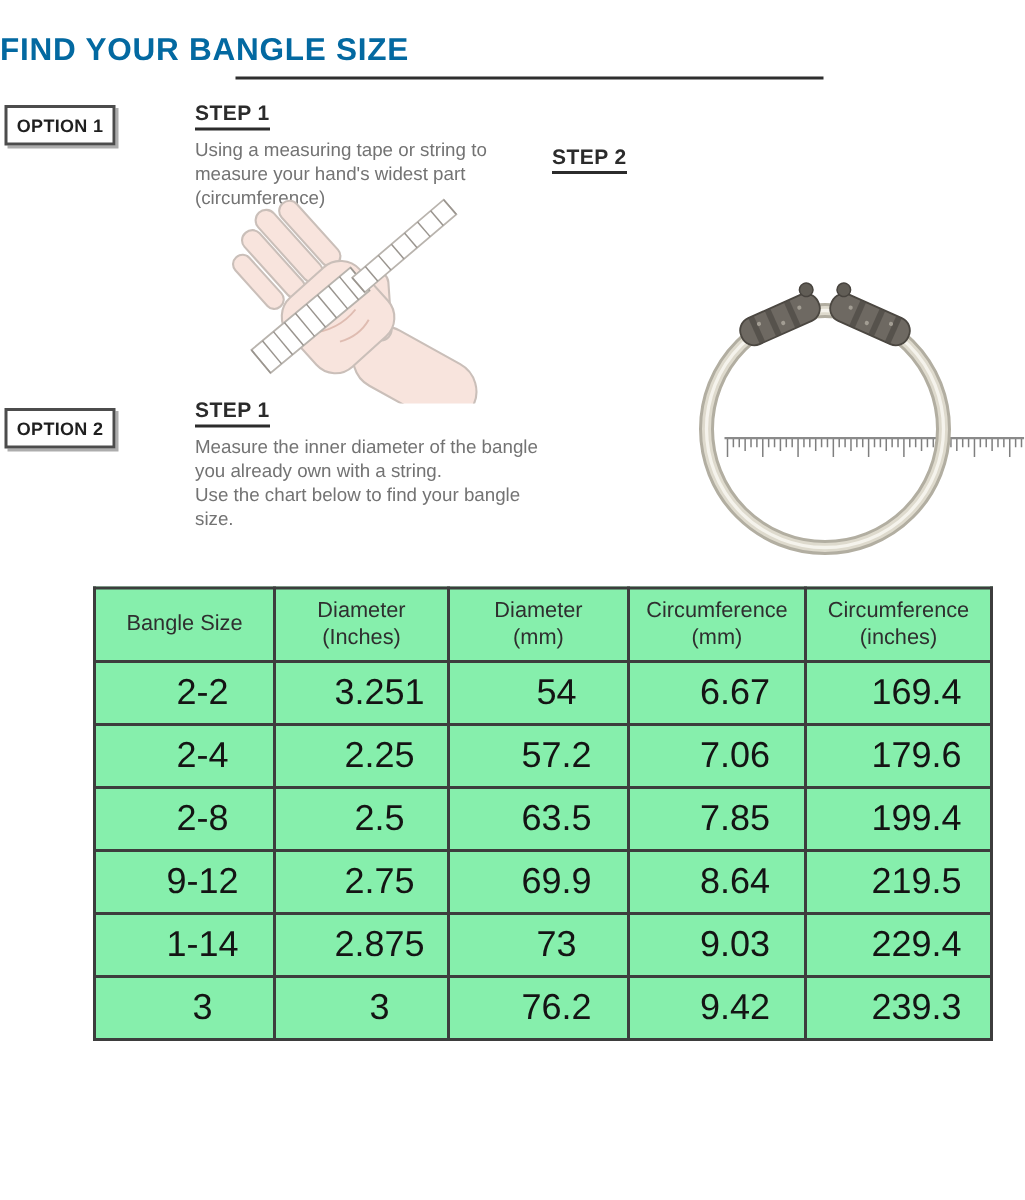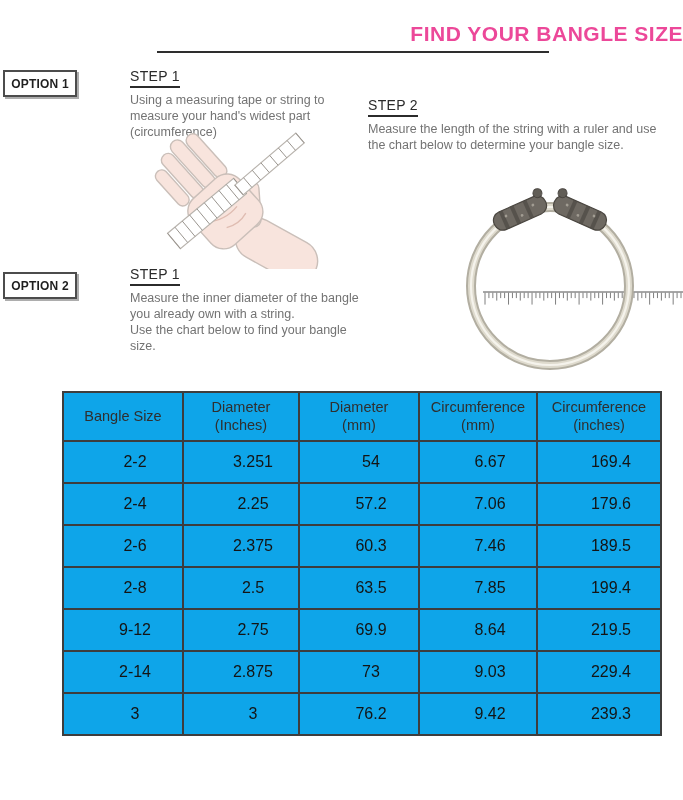--- a/index.html
+++ b/index.html
@@ -2,46 +2,46 @@
 <html><head>
 <meta charset="utf-8">
 <style>
   html,body{margin:0;padding:0;background:#ffffff;}
   .page{
     position:relative;width:683px;height:800px;background:#ffffff;overflow:hidden;
     font-family:"Liberation Sans", sans-serif;color:#333;
   }
   .abs{position:absolute;}
   .page-title{
-    top:22px;left:0;width:683px;text-align:right;
-    font-size:21px;font-weight:bold;letter-spacing:.5px;color:#ec4899;
+    top:22px;left:0;width:683px;text-align:left;
+    font-size:21px;font-weight:bold;letter-spacing:.5px;color:#0369a1;
   }
   .title-underline{top:51px;left:157px;width:392px;height:2px;background:#2e2e2e;}
   .option-badge{
     width:70px;height:23px;background:#fff;border:2px solid #4c4c4c;
     box-shadow:2px 2px 0 rgba(0,0,0,.32);
     display:flex;align-items:center;justify-content:center;
     font-size:12px;font-weight:bold;color:#1f1f1f;letter-spacing:.2px;
   }
   .step-heading{
-    display:inline-block;font-size:14px;font-weight:normal;color:#2b2b2b;
+    display:inline-block;font-size:14px;font-weight:bold;color:#2b2b2b;
     border-bottom:2px solid #2b2b2b;padding-bottom:2px;letter-spacing:.3px;
   }
   .step-text{font-size:12.5px;line-height:1.27;color:#737373;}
   table.size-table{
-    border-collapse:collapse;table-layout:fixed;width:598px;background:#0ea5e9;
+    border-collapse:collapse;table-layout:fixed;width:598px;background:#86efac;
   }
   table.size-table th,table.size-table td{
     border:2px solid #3d3d3d;text-align:center;vertical-align:middle;padding:0;
   }
   table.size-table th{
     height:47px;font-weight:normal;font-size:14.5px;line-height:1.2;color:#2f2f2f;
   }
   table.size-table td{
-    height:40px;font-size:16px;color:#141414;padding-left:24px;
+    height:40px;font-size:24px;color:#141414;padding-left:24px;
   }
 </style>
 </head>
 <body>
 
 <div class="page">
 
   <div class="abs page-title">FIND YOUR BANGLE SIZE</div>
   <div class="abs title-underline"></div>
 
@@ -50,21 +50,20 @@
   </div>
 
   <div class="abs" style="left:130px;top:67px;">
     <span class="step-heading">STEP 1</span>
   </div>
   <div class="abs step-text" style="left:130px;top:93px;width:214px;">Using a measuring tape or string to measure your hand's widest part (circumference)</div>
 
   <div class="abs" style="left:368px;top:96px;">
     <span class="step-heading">STEP 2</span>
   </div>
-  <div class="abs step-text" style="left:368px;top:122px;width:296px;">Measure the length of the string with a ruler and use the chart below to determine your bangle size.</div>
 
   <svg class="abs" style="left:122px;top:127px;" width="218" height="142" viewBox="0 0 218 142">
 
     <g transform="translate(151,121) rotate(29)">
       <rect x="-40" y="-21" width="88" height="42" rx="21" fill="#f8e4dd" stroke="#cabfb9" stroke-width="1.4"></rect>
     </g>
 
     <g transform="translate(103,78) rotate(-42)">
       <g transform="rotate(38)">
         <rect x="20" y="-22" width="15" height="46" rx="7.5" fill="#f8e4dd" stroke="#cabfb9" stroke-width="1.4"></rect>
@@ -227,42 +226,35 @@
           <td>169.4</td>
         </tr>
         <tr>
           <td>2-4</td>
           <td>2.25</td>
           <td>57.2</td>
           <td>7.06</td>
           <td>179.6</td>
         </tr>
         <tr>
-          <td>2-6</td>
-          <td>2.375</td>
-          <td>60.3</td>
-          <td>7.46</td>
-          <td>189.5</td>
-        </tr>
-        <tr>
           <td>2-8</td>
           <td>2.5</td>
           <td>63.5</td>
           <td>7.85</td>
           <td>199.4</td>
         </tr>
         <tr>
           <td>9-12</td>
           <td>2.75</td>
           <td>69.9</td>
           <td>8.64</td>
           <td>219.5</td>
         </tr>
         <tr>
-          <td>2-14</td>
+          <td>1-14</td>
           <td>2.875</td>
           <td>73</td>
           <td>9.03</td>
           <td>229.4</td>
         </tr>
         <tr>
           <td>3</td>
           <td>3</td>
           <td>76.2</td>
           <td>9.42</td>

